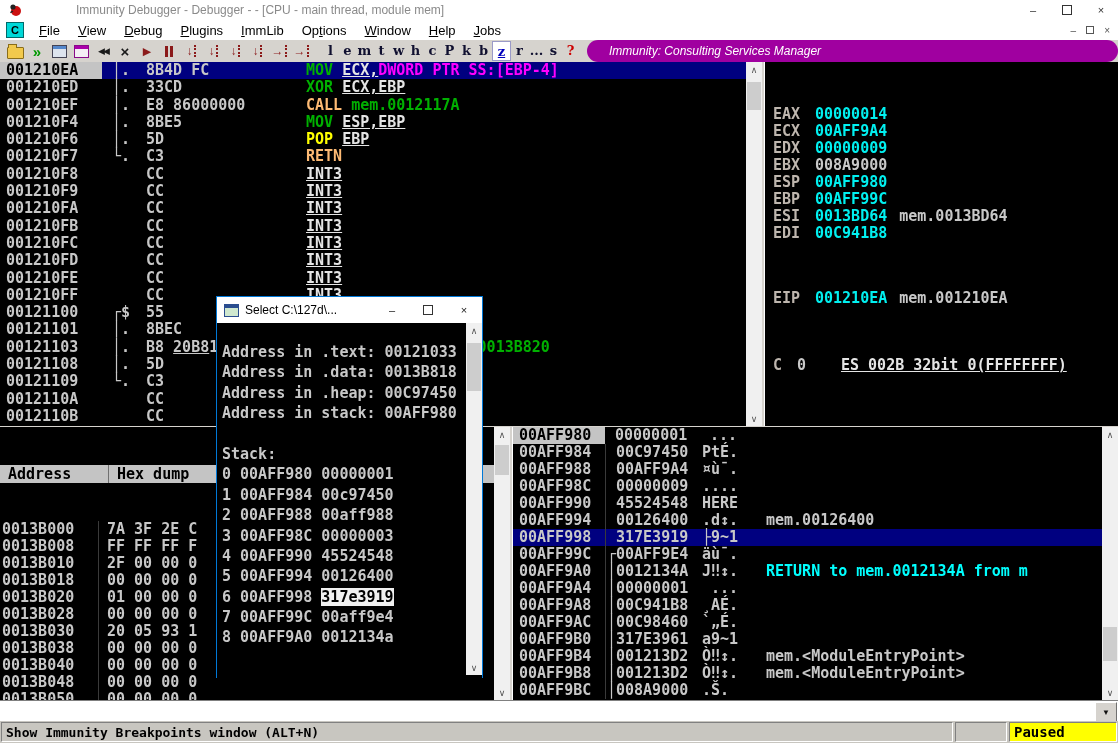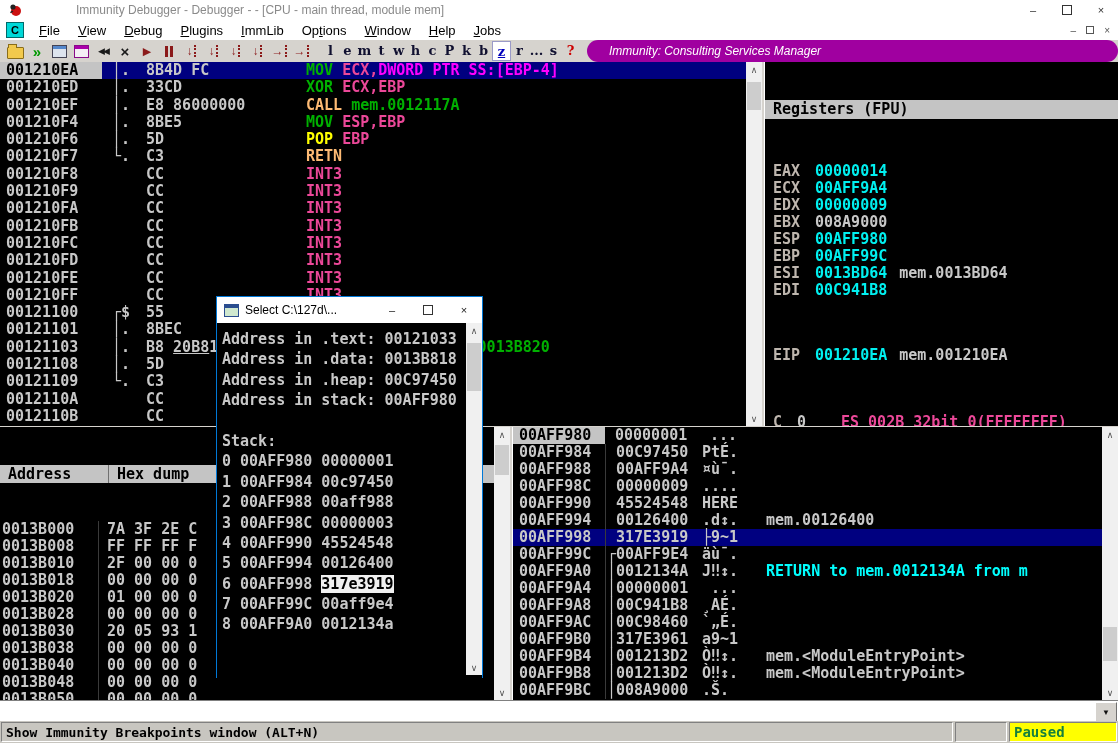--- a/index.html
+++ b/index.html
@@ -76,21 +76,21 @@
 
   
   .drow{display:flex;height:17.3px;line-height:17.3px;font-size:15px;color:#C8C8C8;}
   .drow.sel{background:#000080;}
   .daddr{width:96px;padding-left:6px;flex:none;}
   .daddr.selad{background:#C4C4C4;color:#000;}
   .dpre{width:34px;padding-left:10px;flex:none;}
   .dbytes{width:160px;flex:none;}
   .useg{text-decoration:underline;}
   .c-g{color:#00B000;} .c-r{color:#fdba74;} .c-y{color:#FFFF00;}
-  .c-m{color:#FF00FF;} .c-w{color:#ec4899;} .c-c{color:#00FFFF;}
+  .c-m{color:#FF00FF;} .c-w{color:#e5e5e5;text-decoration:underline;} .c-c{color:#00FFFF;}
 
   
   .rhead{height:19px;line-height:19px;background:#C4C4C4;color:#000;font-size:15px;padding-left:8px;}
   .rrow{display:flex;height:17px;line-height:17px;font-size:15px;color:#C8C8C8;padding-left:8px;}
   .rname{width:42px;flex:none;color:#BEB6AE;}
   .rval{margin-right:12px;}
   .rval.cyan{color:#00F0F0;} .rval.grey{color:#C8C8C8;}
   .regs-block{margin-top:6px;}
   .eip-row{margin-top:10px;}
   .flags-block{margin-top:12px;}
@@ -116,40 +116,40 @@
   .sascii{width:64px;flex:none;}
 
   
   .popup{position:absolute;left:216px;top:296px;width:265px;height:380px;background:#000;
          border:1px solid #0078D7;z-index:50;}
   .ptitle{height:26px;background:#fff;display:flex;align-items:center;font-size:12px;color:#000;}
   .pico{width:13px;height:11px;margin:0 6px 0 7px;border:1px solid #2a4d8f;
         background:linear-gradient(#2a4d8f 0 3px,#cfe8cf 3px);}
   .pctrls{margin-left:auto;display:flex;height:100%;}
   .pctrl{width:36px;display:flex;align-items:center;justify-content:center;color:#222;font-size:11px;}
-  .pbody{position:relative;height:352px;background:#000;padding:6px 0 0 5px;}
+  .pbody{position:relative;height:352px;background:#000;padding:6px 0 0 5px;margin-top:13px;}
   .pline{height:20.4px;line-height:20.4px;font-size:15px;color:#C8C8C8;}
   .hlval{background:#F0F0F0;color:#000;}
   .sb-popup{right:0;top:26px;height:352px;position:absolute;}
 
   
   .cmdrow{position:absolute;top:700px;left:0;right:0;height:21px;background:#fff;
           border-top:1px solid #808080;}
   .cmdinput{position:absolute;left:0;top:0;width:1096px;height:19px;border:none;outline:none;
             font-size:13px;padding-left:4px;}
   .cmdbtn{position:absolute;right:1px;top:1px;width:20px;height:18px;background:#D6D3CE;
           border:1px solid;border-color:#fff #707070 #707070 #fff;display:flex;
           align-items:center;justify-content:center;font-size:8px;color:#111;}
   .statusbar{position:absolute;top:721px;left:0;right:0;height:22px;background:#C8C6C0;
              display:flex;}
   .sseg{border:1px solid;border-color:#808080 #fff #fff #808080;margin:1px;
         display:flex;align-items:center;}
   .sseg.left{flex:1;padding-left:4px;font-size:13px;color:#000;}
   .sseg.mid{width:50px;}
-  .sseg.paused{width:102px;background:#FFFF00;padding-left:4px;font-size:14px;color:#15803d;}
+  .sseg.paused{width:102px;background:#FFFF00;padding-left:4px;font-size:14px;color:#000000;}
 </style>
 </head>
 <body>
 
 <div class="app">
 
   <div class="titlebar">
     <svg class="appicon" viewBox="0 0 14 14">
       <circle cx="8" cy="8" r="5" fill="#cc1111"></circle>
       <circle cx="5" cy="4" r="2.6" fill="#222"></circle>
@@ -256,21 +256,20 @@
   <div class="main">
     <div class="pane disasm mono" id="disasm-rows"><div class="drow sel"><span class="daddr selad">001210EA</span><span class="dpre">│.</span><span class="dbytes"><span>8B4D FC</span></span><span class="dins"><span class="c-g">MOV </span><span class="c-w">ECX,</span><span class="c-m">DWORD PTR SS:[EBP-4]</span></span></div><div class="drow"><span class="daddr">001210ED</span><span class="dpre">│.</span><span class="dbytes"><span>33CD</span></span><span class="dins"><span class="c-g">XOR </span><span class="c-w">ECX,EBP</span></span></div><div class="drow"><span class="daddr">001210EF</span><span class="dpre">│.</span><span class="dbytes"><span>E8 86000000</span></span><span class="dins"><span class="c-r">CALL </span><span class="c-g">mem.0012117A</span></span></div><div class="drow"><span class="daddr">001210F4</span><span class="dpre">│.</span><span class="dbytes"><span>8BE5</span></span><span class="dins"><span class="c-g">MOV </span><span class="c-w">ESP,EBP</span></span></div><div class="drow"><span class="daddr">001210F6</span><span class="dpre">│.</span><span class="dbytes"><span>5D</span></span><span class="dins"><span class="c-y">POP </span><span class="c-w">EBP</span></span></div><div class="drow"><span class="daddr">001210F7</span><span class="dpre">└.</span><span class="dbytes"><span>C3</span></span><span class="dins"><span class="c-r">RETN</span></span></div><div class="drow"><span class="daddr">001210F8</span><span class="dpre"></span><span class="dbytes"><span>CC</span></span><span class="dins"><span class="c-w">INT3</span></span></div><div class="drow"><span class="daddr">001210F9</span><span class="dpre"></span><span class="dbytes"><span>CC</span></span><span class="dins"><span class="c-w">INT3</span></span></div><div class="drow"><span class="daddr">001210FA</span><span class="dpre"></span><span class="dbytes"><span>CC</span></span><span class="dins"><span class="c-w">INT3</span></span></div><div class="drow"><span class="daddr">001210FB</span><span class="dpre"></span><span class="dbytes"><span>CC</span></span><span class="dins"><span class="c-w">INT3</span></span></div><div class="drow"><span class="daddr">001210FC</span><span class="dpre"></span><span class="dbytes"><span>CC</span></span><span class="dins"><span class="c-w">INT3</span></span></div><div class="drow"><span class="daddr">001210FD</span><span class="dpre"></span><span class="dbytes"><span>CC</span></span><span class="dins"><span class="c-w">INT3</span></span></div><div class="drow"><span class="daddr">001210FE</span><span class="dpre"></span><span class="dbytes"><span>CC</span></span><span class="dins"><span class="c-w">INT3</span></span></div><div class="drow"><span class="daddr">001210FF</span><span class="dpre"></span><span class="dbytes"><span>CC</span></span><span class="dins"><span class="c-w">INT3</span></span></div><div class="drow"><span class="daddr">00121100</span><span class="dpre">┌$</span><span class="dbytes"><span>55</span></span><span class="dins"><span class="c-y">PUSH </span><span class="c-w">EBP</span></span></div><div class="drow"><span class="daddr">00121101</span><span class="dpre">│.</span><span class="dbytes"><span>8BEC</span></span><span class="dins"><span class="c-g">MOV </span><span class="c-w">EBP,ESP</span></span></div><div class="drow"><span class="daddr">00121103</span><span class="dpre">│.</span><span class="dbytes"><span>B8 </span><span class="useg">20B8</span><span>1300</span></span><span class="dins"><span class="c-g">MOV </span><span class="c-w">EAX,</span><span class="c-g">OFFSET mem.0013B820</span></span></div><div class="drow"><span class="daddr">00121108</span><span class="dpre">│.</span><span class="dbytes"><span>5D</span></span><span class="dins"><span class="c-y">POP </span><span class="c-w">EBP</span></span></div><div class="drow"><span class="daddr">00121109</span><span class="dpre">└.</span><span class="dbytes"><span>C3</span></span><span class="dins"><span class="c-r">RETN</span></span></div><div class="drow"><span class="daddr">0012110A</span><span class="dpre"></span><span class="dbytes"><span>CC</span></span><span class="dins"><span class="c-w">INT3</span></span></div><div class="drow"><span class="daddr">0012110B</span><span class="dpre"></span><span class="dbytes"><span>CC</span></span><span class="dins"><span class="c-w">INT3</span></span></div></div>
 
     <div class="vsb sb-disasm">
       <span class="arr up">∧</span>
       <div class="thumb" style="top:20px;height:28px;"></div>
       <span class="arr dn">∨</span>
     </div>
 
     <div class="pane registers mono">
-      <div class="rhead">Registers (FPU)</div>
       <div class="regs-block" id="reg-rows"><div class="rrow"><span class="rname">EAX</span><span class="rval cyan">00000014</span></div><div class="rrow"><span class="rname">ECX</span><span class="rval cyan">00AFF9A4</span></div><div class="rrow"><span class="rname">EDX</span><span class="rval cyan">00000009</span></div><div class="rrow"><span class="rname">EBX</span><span class="rval grey">008A9000</span></div><div class="rrow"><span class="rname">ESP</span><span class="rval cyan">00AFF980</span></div><div class="rrow"><span class="rname">EBP</span><span class="rval cyan">00AFF99C</span></div><div class="rrow"><span class="rname">ESI</span><span class="rval cyan">0013BD64</span><span>mem.0013BD64</span></div><div class="rrow"><span class="rname">EDI</span><span class="rval cyan">00C941B8</span></div></div>
       <div class="eip-row" id="eip-row"><div class="rrow"><span class="rname">EIP</span><span class="rval cyan">001210EA</span><span>mem.001210EA</span></div></div>
       <div class="flags-block" id="flag-rows"><div class="frow"><span class="fletter">C</span><span class="fbit">0</span><span class="c-w">ES 002B 32bit 0(FFFFFFFF)</span></div></div>
       
     </div>
 
     <div class="pane dump mono">
       <div class="mhead">
         <span class="h1">Address</span>
         <span class="h2">Hex dump</span>

